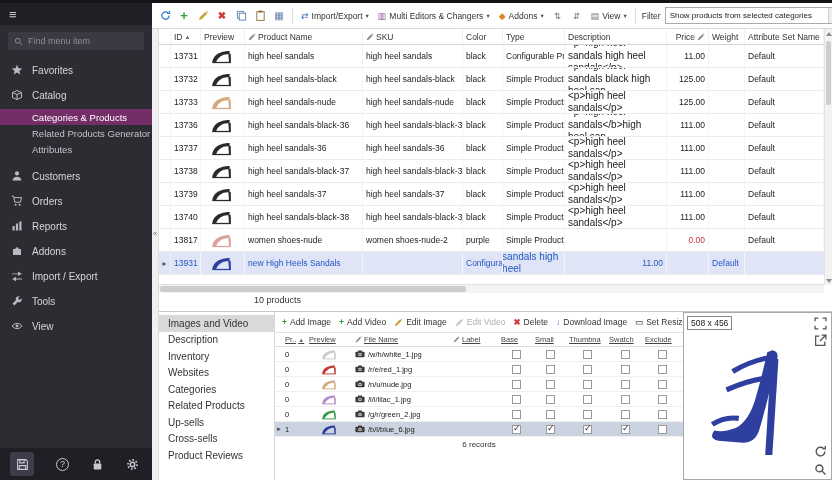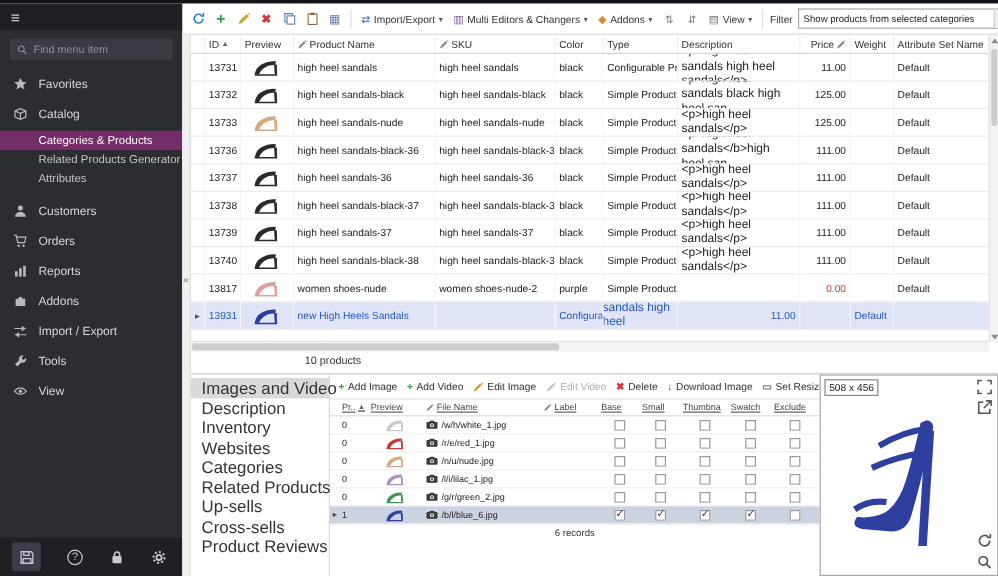--- a/index.html
+++ b/index.html
@@ -75,21 +75,21 @@
   .varrow.up { top:0; } .varrow.down { bottom:0; }
   .tri-up { width:0; height:0; border-left:3px solid transparent; border-right:3px solid transparent; border-bottom:4px solid #8a8a8a; }
   .tri-down { width:0; height:0; border-left:3px solid transparent; border-right:3px solid transparent; border-top:4px solid #8a8a8a; }
   .hscroll { position:absolute; left:7px; right:8px; top:281px; height:9px; background:#f3f3f3; border-top:1px solid #e2e2e2; }
   .hthumb { position:absolute; top:1px; bottom:1px; left:1px; width:46%; background:#cdcdcd; border-radius:2px; cursor:pointer; }
   .grid-status { position:absolute; left:7px; top:292px; font-size:9px; color:#333; padding-left:95px; }
 
   
   .bpanel { position:absolute; left:7px; right:0; top:308px; bottom:0; display:flex; border-top:1px solid #c9c9c9; background:#fff; }
   .btabs { width:116px; border-right:1px solid #d9d9d9; padding-top:3px; flex:none; }
-  .btab { height:16.5px; display:flex; align-items:center; padding:0 9px; font-size:14px; color:#333; cursor:pointer; white-space:nowrap; }
+  .btab { height:16.5px; display:flex; align-items:center; padding:0 9px; font-size:10px; color:#333; cursor:pointer; white-space:nowrap; }
   .btab.selected { background:#d9d9d9; }
 
   .bmain { flex:1; min-width:0; display:flex; flex-direction:column; }
   .btoolbar { height:21px; display:flex; align-items:center; gap:2px; padding:0 4px; font-size:8.5px; color:#333; border-bottom:1px solid #e4e4e4; overflow:hidden; white-space:nowrap; }
   .bbtn { display:flex; align-items:center; gap:3px; padding:2px 3px; cursor:pointer; flex:none; }
   .bbtn .gl { font-weight:bold; }
   .gl.green { color:#2e9e3e; } .gl.red { color:#cf3a3a; } .gl.dl { color:#2e6fd1; font-weight:bold; }
   .bbtn svg { width:9px; height:9px; }
   .bbtn.disabled { color:#b0b0b0; }
   .bbtn.disabled svg { color:#c5c5c5; }

